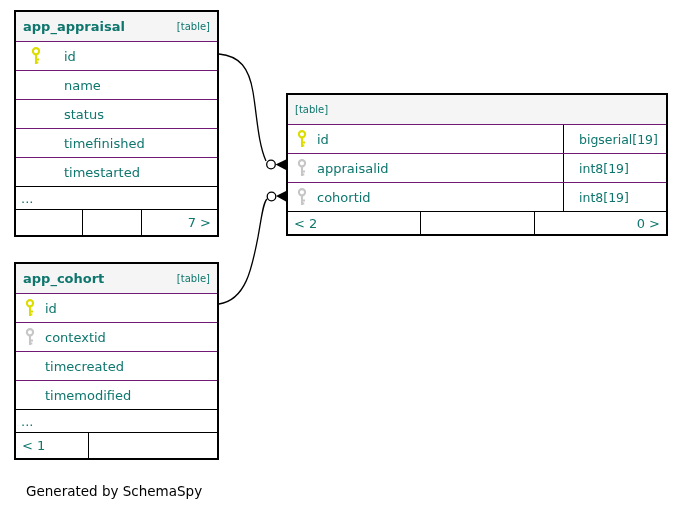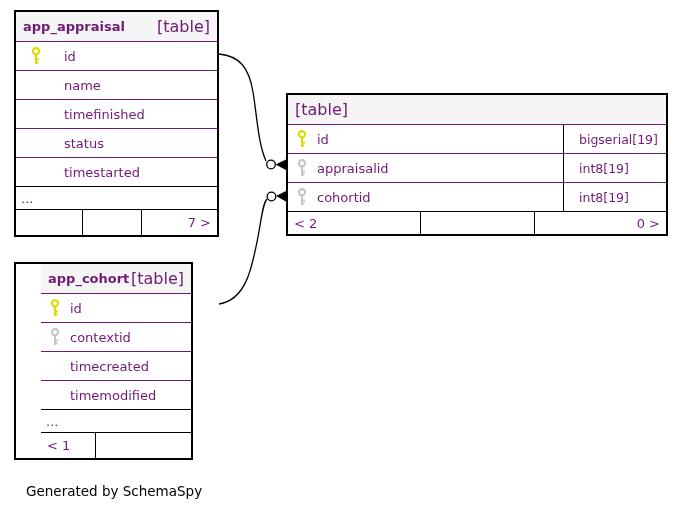--- a/index.html
+++ b/index.html
@@ -14,33 +14,33 @@
     height: 512px;
     background: #ffffff;
     overflow: hidden;
   }
   .db-table {
     position: absolute;
     border: 2px solid #000000;
     background: #ffffff;
     box-sizing: border-box;
     font-size: 13px;
-    color: #701a75;
+    color: #0f766e;
   }
   .tbl-header {
     display: flex;
     align-items: center;
     justify-content: space-between;
     height: 29px;
     background: #f5f5f5;
     padding: 0 7px;
     box-sizing: border-box;
   }
   .tbl-header .tname { font-weight: bold; font-size: 13px; }
-  .tbl-header .tbadge { font-size: 16px; text-align: center; }
+  .tbl-header .tbadge { font-size: 10px; text-align: center; }
   .col-row {
     display: flex;
     align-items: center;
     height: 29px;
     border-top: 1px solid #701a75;
     box-sizing: border-box;
   }
   .col-left { display: flex; align-items: center; flex: 1 1 auto; height: 100%; }
   .keybox {
     width: 13px;
@@ -140,27 +140,27 @@
     </div>
     <div class="col-row">
       <div class="col-left">
         <span class="keybox wide"></span>
         <span class="colname indent-wide">name</span>
       </div>
     </div>
     <div class="col-row">
       <div class="col-left">
         <span class="keybox wide"></span>
+        <span class="colname indent-wide">status</span>
+      </div>
+    </div>
+    <div class="col-row">
+      <div class="col-left">
+        <span class="keybox wide"></span>
         <span class="colname indent-wide">timefinished</span>
-      </div>
-    </div>
-    <div class="col-row">
-      <div class="col-left">
-        <span class="keybox wide"></span>
-        <span class="colname indent-wide">status</span>
       </div>
     </div>
     <div class="col-row">
       <div class="col-left">
         <span class="keybox wide"></span>
         <span class="colname indent-wide">timestarted</span>
       </div>
     </div>
     <div class="ellipsis-row">
       <span>...</span>
@@ -212,21 +212,21 @@
       </div>
       <div class="coltype">int8[19]</div>
     </div>
     <div class="tbl-footer footer-h23">
       <div class="fcell fleft" style="width:35%;">&lt; 2</div>
       <div class="fcell" style="width:30%;"></div>
       <div class="fcell fright" style="width:35%;">0 &gt;</div>
     </div>
   </div>
 
-  <div class="db-table" style="left:14px; top:262px; width:179px;padding-left:25px;">
+  <div class="db-table" style="left:14px; top:262px; width:205px;">
     <div class="tbl-header">
       <span class="tname">app_cohort</span>
       <span class="tbadge">[table]</span>
     </div>
     <div class="col-row">
       <div class="col-left">
         <span class="keybox narrow">
           <svg class="keyicon" width="10" height="19" viewBox="0 0 10 19">
             <circle cx="5" cy="4.2" r="3.1" fill="none" stroke="#dcdc00" stroke-width="2.1"></circle>
             <path d="M5 7.5 V17 M5 12.5 H8 M5 15.5 H7.3" fill="none" stroke="#dcdc00" stroke-width="2.1"></path>

